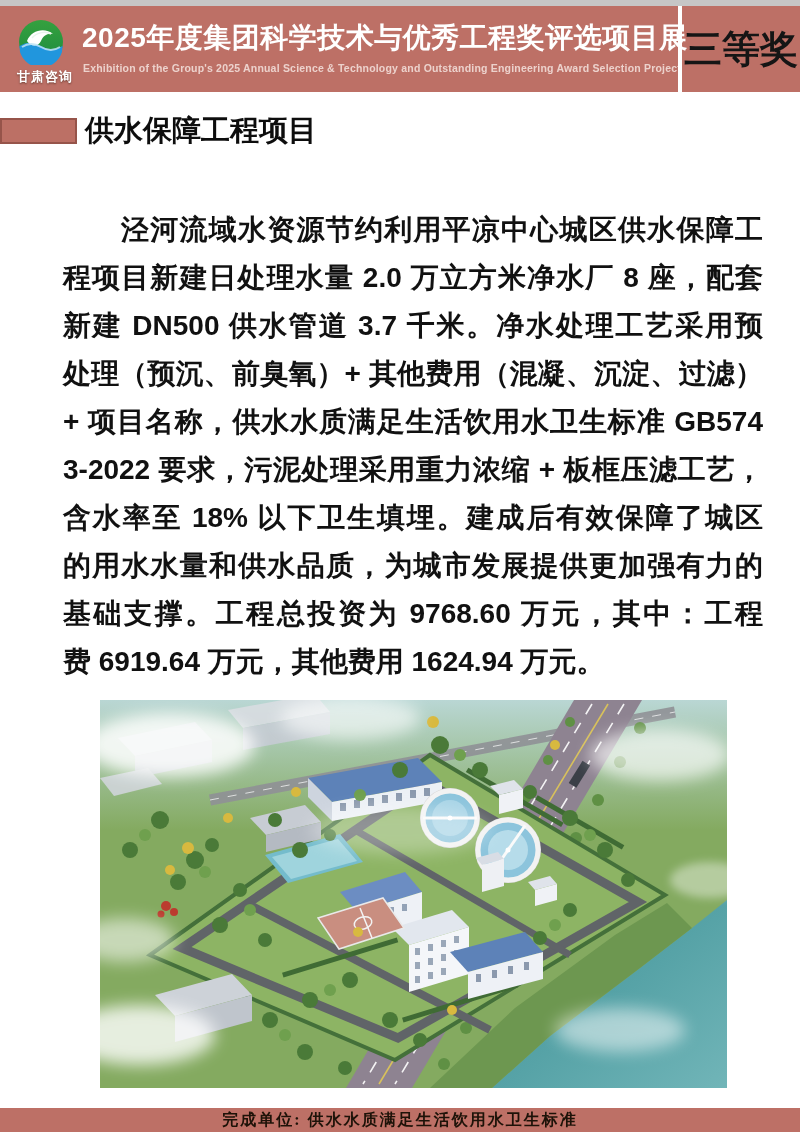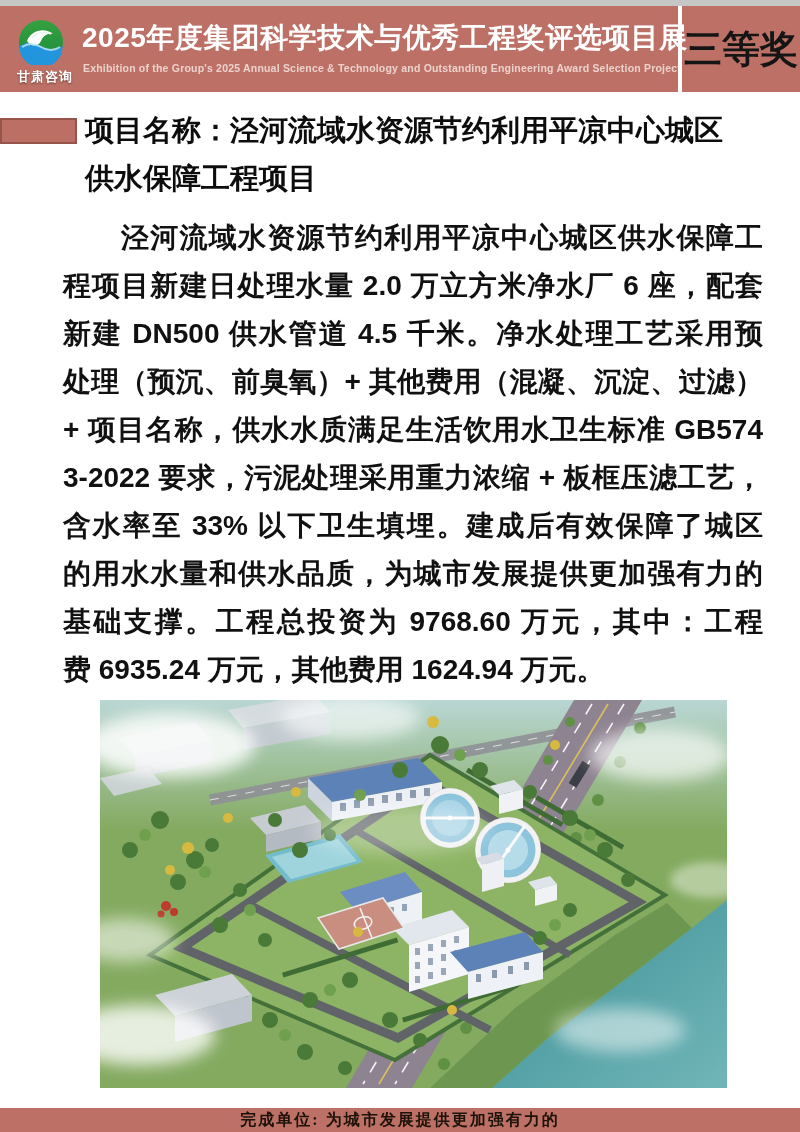--- a/index.html
+++ b/index.html
@@ -21,21 +21,21 @@
   #award-text{font-size:38px;font-weight:900;color:var(--award-color,#151515);letter-spacing:0;white-space:nowrap;}
 
   
   #name-bullet{position:absolute;left:0;top:118px;width:73px;height:22px;
                background:var(--bullet-fill,#bc7065);border:2px solid var(--bullet-border,#96544a);}
   #project-name{position:absolute;left:85px;top:106px;width:690px;color:#0d0d0d;
                 font-size:29px;font-weight:800;line-height:48px;white-space:nowrap;}
 
   
   #description{position:absolute;left:63px;top:206px;width:700px;color:var(--body-text,#111111);
-               font-size:28px;font-weight:800;margin-top:8px;}
+               font-size:28px;font-weight:800;}
   .bline{display:block;height:48px;line-height:48px;white-space:nowrap;
          text-align:justify;text-align-last:justify;overflow:visible;}
   .bline.first{padding-left:58px;box-sizing:border-box;}
   .bline.last{text-align-last:left;}
 
   
   #figure-wrap{position:absolute;left:100px;top:700px;width:627px;height:388px;overflow:hidden;}
   #figure-wrap svg{display:block;}
 
   
@@ -73,35 +73,34 @@
     <div id="main-title">2025年度集团科学技术与优秀工程奖评选项目展</div>
     <div id="sub-title">Exhibition of the Group's 2025 Annual Science &amp; Technology and Outstanding Engineering Award Selection Project</div>
     <div id="header-divider"></div>
     <div id="award-panel">
       <span id="award-text">三等奖</span>
     </div>
   </div>
 
   <div id="name-bullet"></div>
   <div id="project-name">
-    <div>项目名称：泾河流域水资源节约利用平凉中心城区</div>
     <div>供水保障工程项目</div>
   </div>
 
   <div id="description">
     <div class="bline first">泾河流域水资源节约利用平凉中心城区供水保障工</div>
-    <div class="bline">程项目新建日处理水量 2.0 万立方米净水厂 6 座，配套</div>
-    <div class="bline">新建 DN500 供水管道 4.5 千米。净水处理工艺采用预</div>
+    <div class="bline">程项目新建日处理水量 2.0 万立方米净水厂 8 座，配套</div>
+    <div class="bline">新建 DN500 供水管道 3.7 千米。净水处理工艺采用预</div>
     <div class="bline">处理（预沉、前臭氧）+ 其他费用（混凝、沉淀、过滤）</div>
     <div class="bline">+ 项目名称，供水水质满足生活饮用水卫生标准 GB574</div>
     <div class="bline">3-2022 要求，污泥处理采用重力浓缩 + 板框压滤工艺，</div>
-    <div class="bline">含水率至 33% 以下卫生填埋。建成后有效保障了城区</div>
+    <div class="bline">含水率至 18% 以下卫生填埋。建成后有效保障了城区</div>
     <div class="bline">的用水水量和供水品质，为城市发展提供更加强有力的</div>
     <div class="bline">基础支撑。工程总投资为 9768.60 万元，其中：工程</div>
-    <div class="bline last">费 6935.24 万元，其他费用 1624.94 万元。</div>
+    <div class="bline last">费 6919.64 万元，其他费用 1624.94 万元。</div>
   </div>
 
   <div id="figure-wrap" role="img" aria-label="water-plant-aerial-rendering">
     <svg width="627" height="388" viewBox="0 0 627 388">
       <defs>
         <linearGradient id="waterGrad" x1="0" y1="0" x2="1" y2="1">
           <stop offset="0" stop-color="#3a8f94"></stop>
             <stop offset="1" stop-color="#71b5b8"></stop>
         </linearGradient>
         <linearGradient id="hazeTop" x1="0" y1="0" x2="0" y2="1">
@@ -346,16 +345,16 @@
         <ellipse cx="40" cy="335" rx="75" ry="30" filter="url(#blur8)" opacity=".8"></ellipse>
         <ellipse cx="25" cy="240" rx="50" ry="22" filter="url(#blur8)" opacity=".55"></ellipse>
         <ellipse cx="520" cy="330" rx="65" ry="22" filter="url(#blur8)" opacity=".5"></ellipse>
         <ellipse cx="300" cy="130" rx="90" ry="24" filter="url(#blur8)" opacity=".3"></ellipse>
         <ellipse cx="610" cy="180" rx="40" ry="18" filter="url(#blur4)" opacity=".4"></ellipse>
       </g>
     </svg>
   </div>
 
   <div id="footer">
-    <span id="footer-text">完成单位: 为城市发展提供更加强有力的</span>
+    <span id="footer-text">完成单位: 供水水质满足生活饮用水卫生标准</span>
   </div>
 
 </div>
 
 </body></html>

